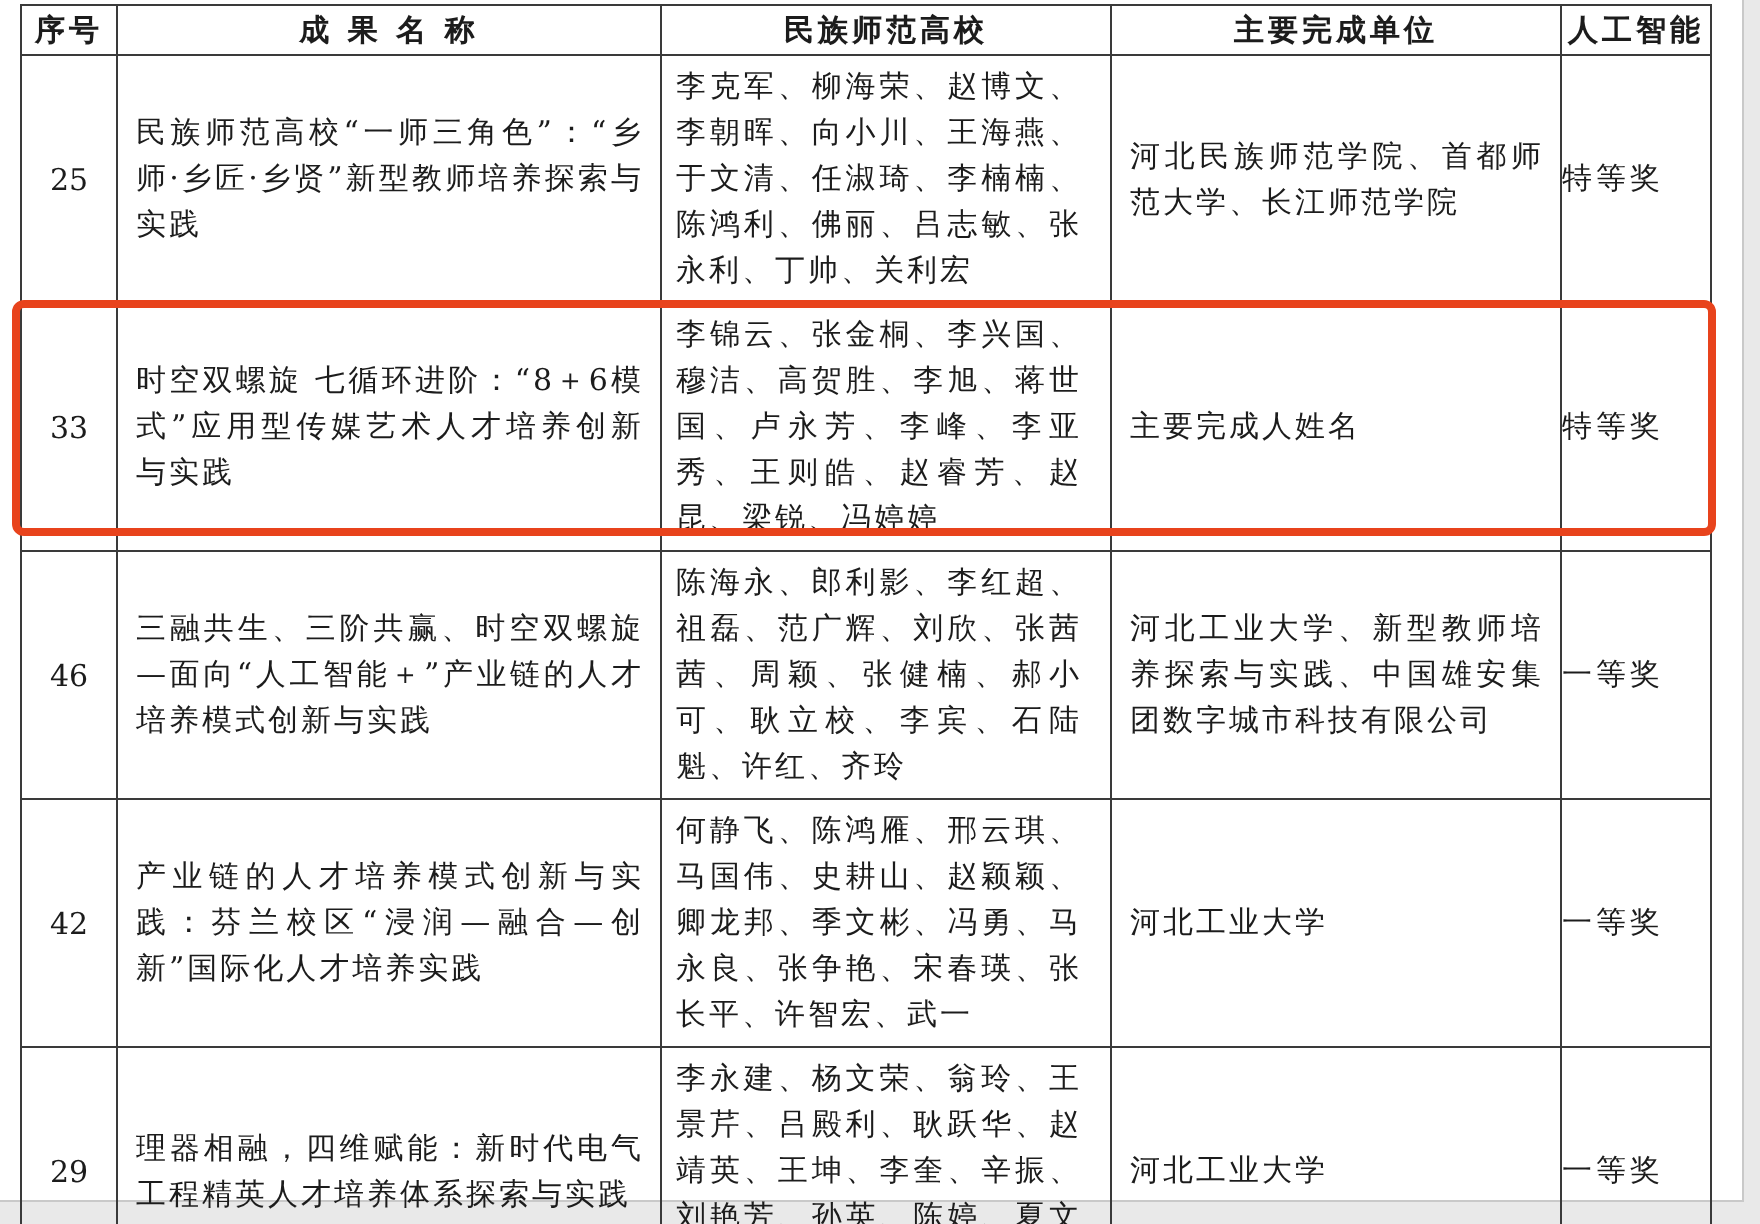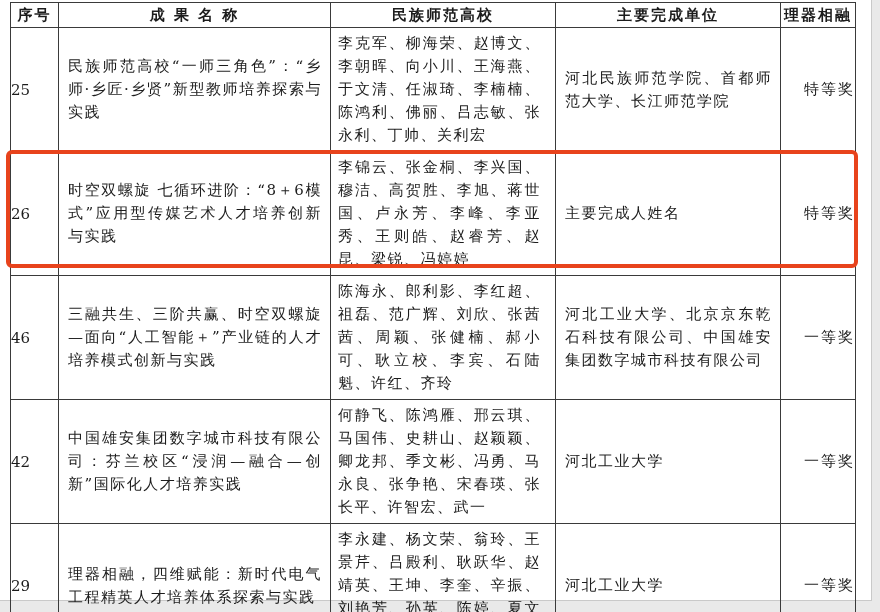--- a/index.html
+++ b/index.html
@@ -29,22 +29,22 @@
     border: 1px solid #3a3a3a;
     vertical-align: middle;
     font-size: 15px;
   }
   .award-table th {
     font-weight: bold;
     text-align: center;
     letter-spacing: 2px;
     height: 25px;
   }
-  td.c-no { text-align: left; font-family: "DejaVu Serif", serif; }
-  td.c-award { text-align: right; letter-spacing: 2px; }
+  td.c-no { text-align: center; font-family: "DejaVu Serif", serif; }
+  td.c-award { text-align: left; letter-spacing: 2px; }
   td.c-title, td.c-people, td.c-units {
     text-align: justify;
     text-justify: inter-ideograph;
     letter-spacing: 1.5px;
     line-height: 23px;
     padding: 4px 8px 4px 9px;
   }
   td.c-people { padding: 4px 14px 4px 7px; margin-top: 31px; }
   tr.r25 { height: 104px; }
   tr.r26 { height: 116px; }
@@ -72,48 +72,48 @@
       <col style="width:225px">
       <col style="width:225px">
       <col style="width:75px">
     </colgroup>
     <thead>
       <tr>
         <th>序号</th>
         <th>成 果 名 称</th>
         <th>民族师范高校</th>
         <th>主要完成单位</th>
-        <th>理器相融</th>
+        <th>人工智能</th>
       </tr>
     </thead>
     <tbody>
       <tr class="r25">
         <td class="c-no">25</td>
         <td class="c-title">民族师范高校“一师三角色”：“乡师·乡匠·乡贤”新型教师培养探索与实践</td>
         <td class="c-people">李克军、柳海荣、赵博文、李朝晖、向小川、王海燕、于文清、任淑琦、李楠楠、陈鸿利、佛丽、吕志敏、张永利、丁帅、关利宏</td>
         <td class="c-units">河北民族师范学院、首都师范大学、长江师范学院</td>
         <td class="c-award">特等奖</td>
       </tr>
       <tr class="r26">
-        <td class="c-no">26</td>
+        <td class="c-no">33</td>
         <td class="c-title">时空双螺旋 七循环进阶：“8＋6模式”应用型传媒艺术人才培养创新与实践</td>
         <td class="c-people">李锦云、张金桐、李兴国、穆洁、高贺胜、李旭、蒋世国、卢永芳、李峰、李亚秀、王则皓、赵睿芳、赵昆、梁锐、冯婷婷</td>
         <td class="c-units">主要完成人姓名</td>
         <td class="c-award">特等奖</td>
       </tr>
       <tr class="r27">
         <td class="c-no">46</td>
         <td class="c-title">三融共生、三阶共赢、时空双螺旋—面向“人工智能＋”产业链的人才培养模式创新与实践</td>
         <td class="c-people">陈海永、郎利影、李红超、祖磊、范广辉、刘欣、张茜茜、周颖、张健楠、郝小可、耿立校、李宾、石陆魁、许红、齐玲</td>
-        <td class="c-units">河北工业大学、北京京东乾石科技有限公司、中国雄安集团数字城市科技有限公司</td>
+        <td class="c-units">河北工业大学、新型教师培养探索与实践、中国雄安集团数字城市科技有限公司</td>
         <td class="c-award">一等奖</td>
       </tr>
       <tr class="r28">
         <td class="c-no">42</td>
-        <td class="c-title">中国雄安集团数字城市科技有限公司：芬兰校区“浸润—融合—创新”国际化人才培养实践</td>
+        <td class="c-title">产业链的人才培养模式创新与实践：芬兰校区“浸润—融合—创新”国际化人才培养实践</td>
         <td class="c-people">何静飞、陈鸿雁、邢云琪、马国伟、史耕山、赵颖颖、卿龙邦、季文彬、冯勇、马永良、张争艳、宋春瑛、张长平、许智宏、武一</td>
         <td class="c-units">河北工业大学</td>
         <td class="c-award">一等奖</td>
       </tr>
       <tr class="r29">
         <td class="c-no">29</td>
         <td class="c-title">理器相融，四维赋能：新时代电气工程精英人才培养体系探索与实践</td>
         <td class="c-people">李永建、杨文荣、翁玲、王景芹、吕殿利、耿跃华、赵靖英、王坤、李奎、辛振、刘艳芳、孙英、陈婷、夏文杰、黄文美</td>
         <td class="c-units">河北工业大学</td>
         <td class="c-award">一等奖</td>

